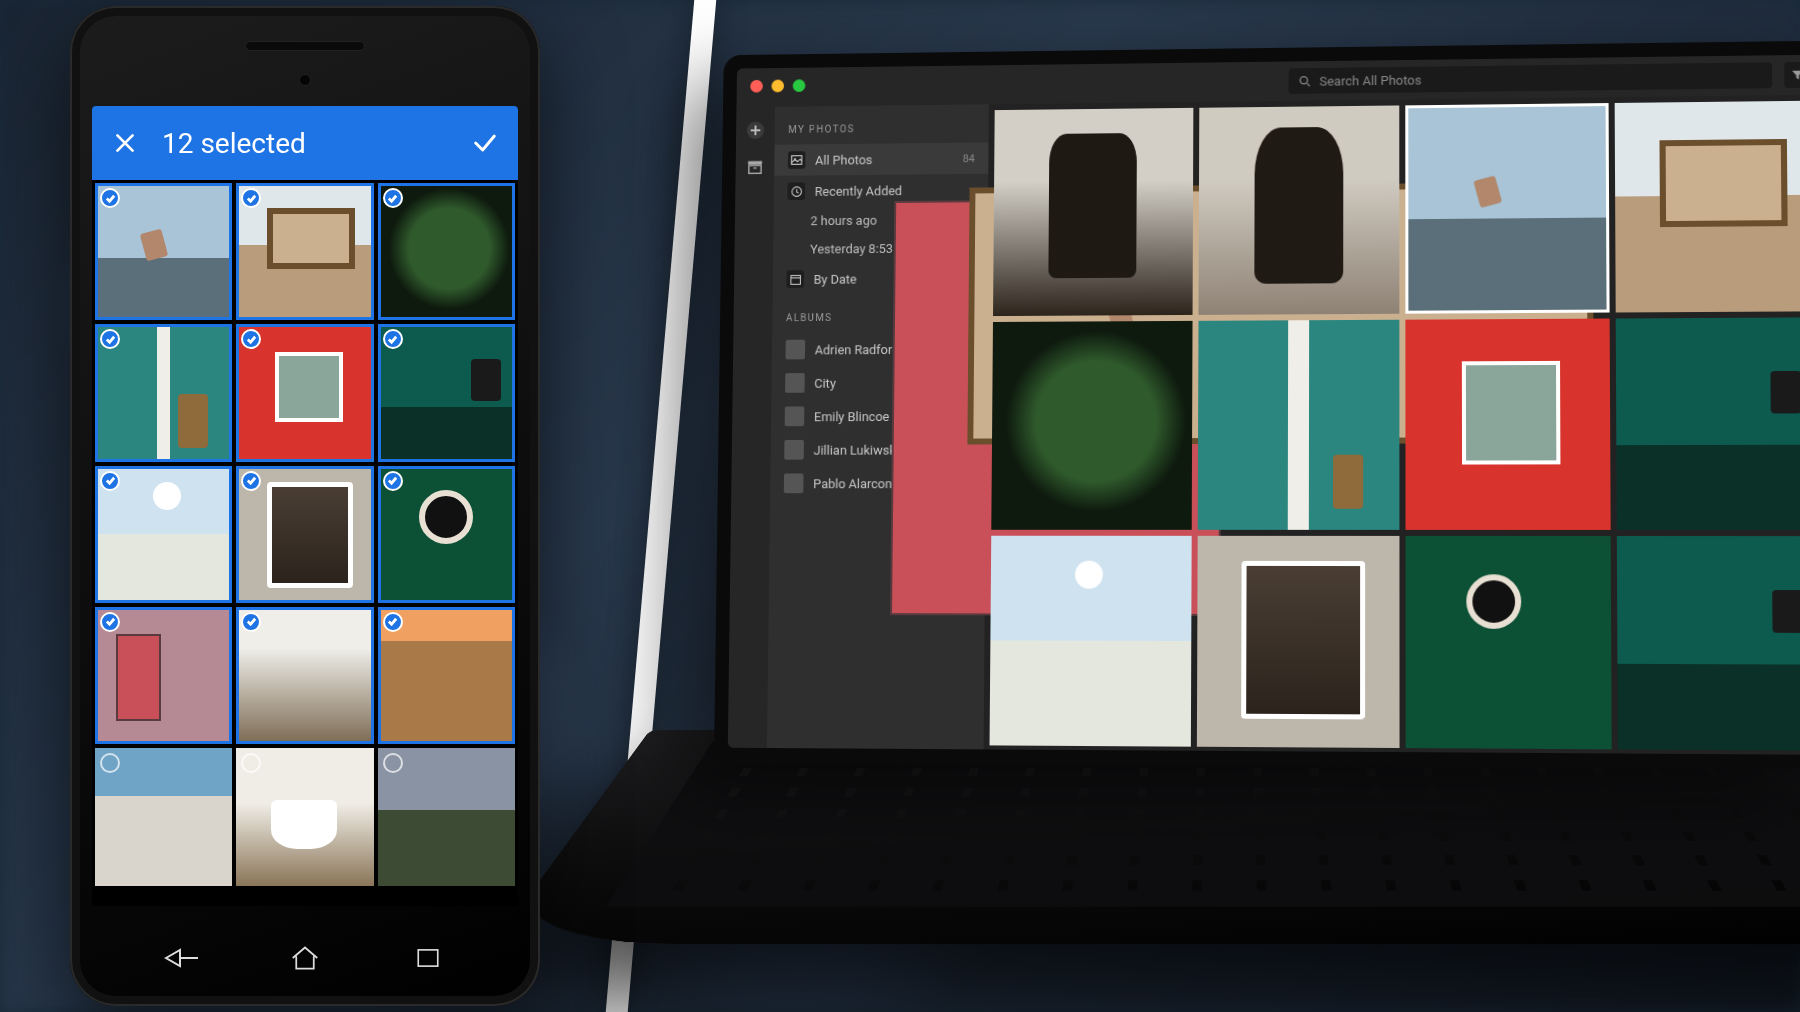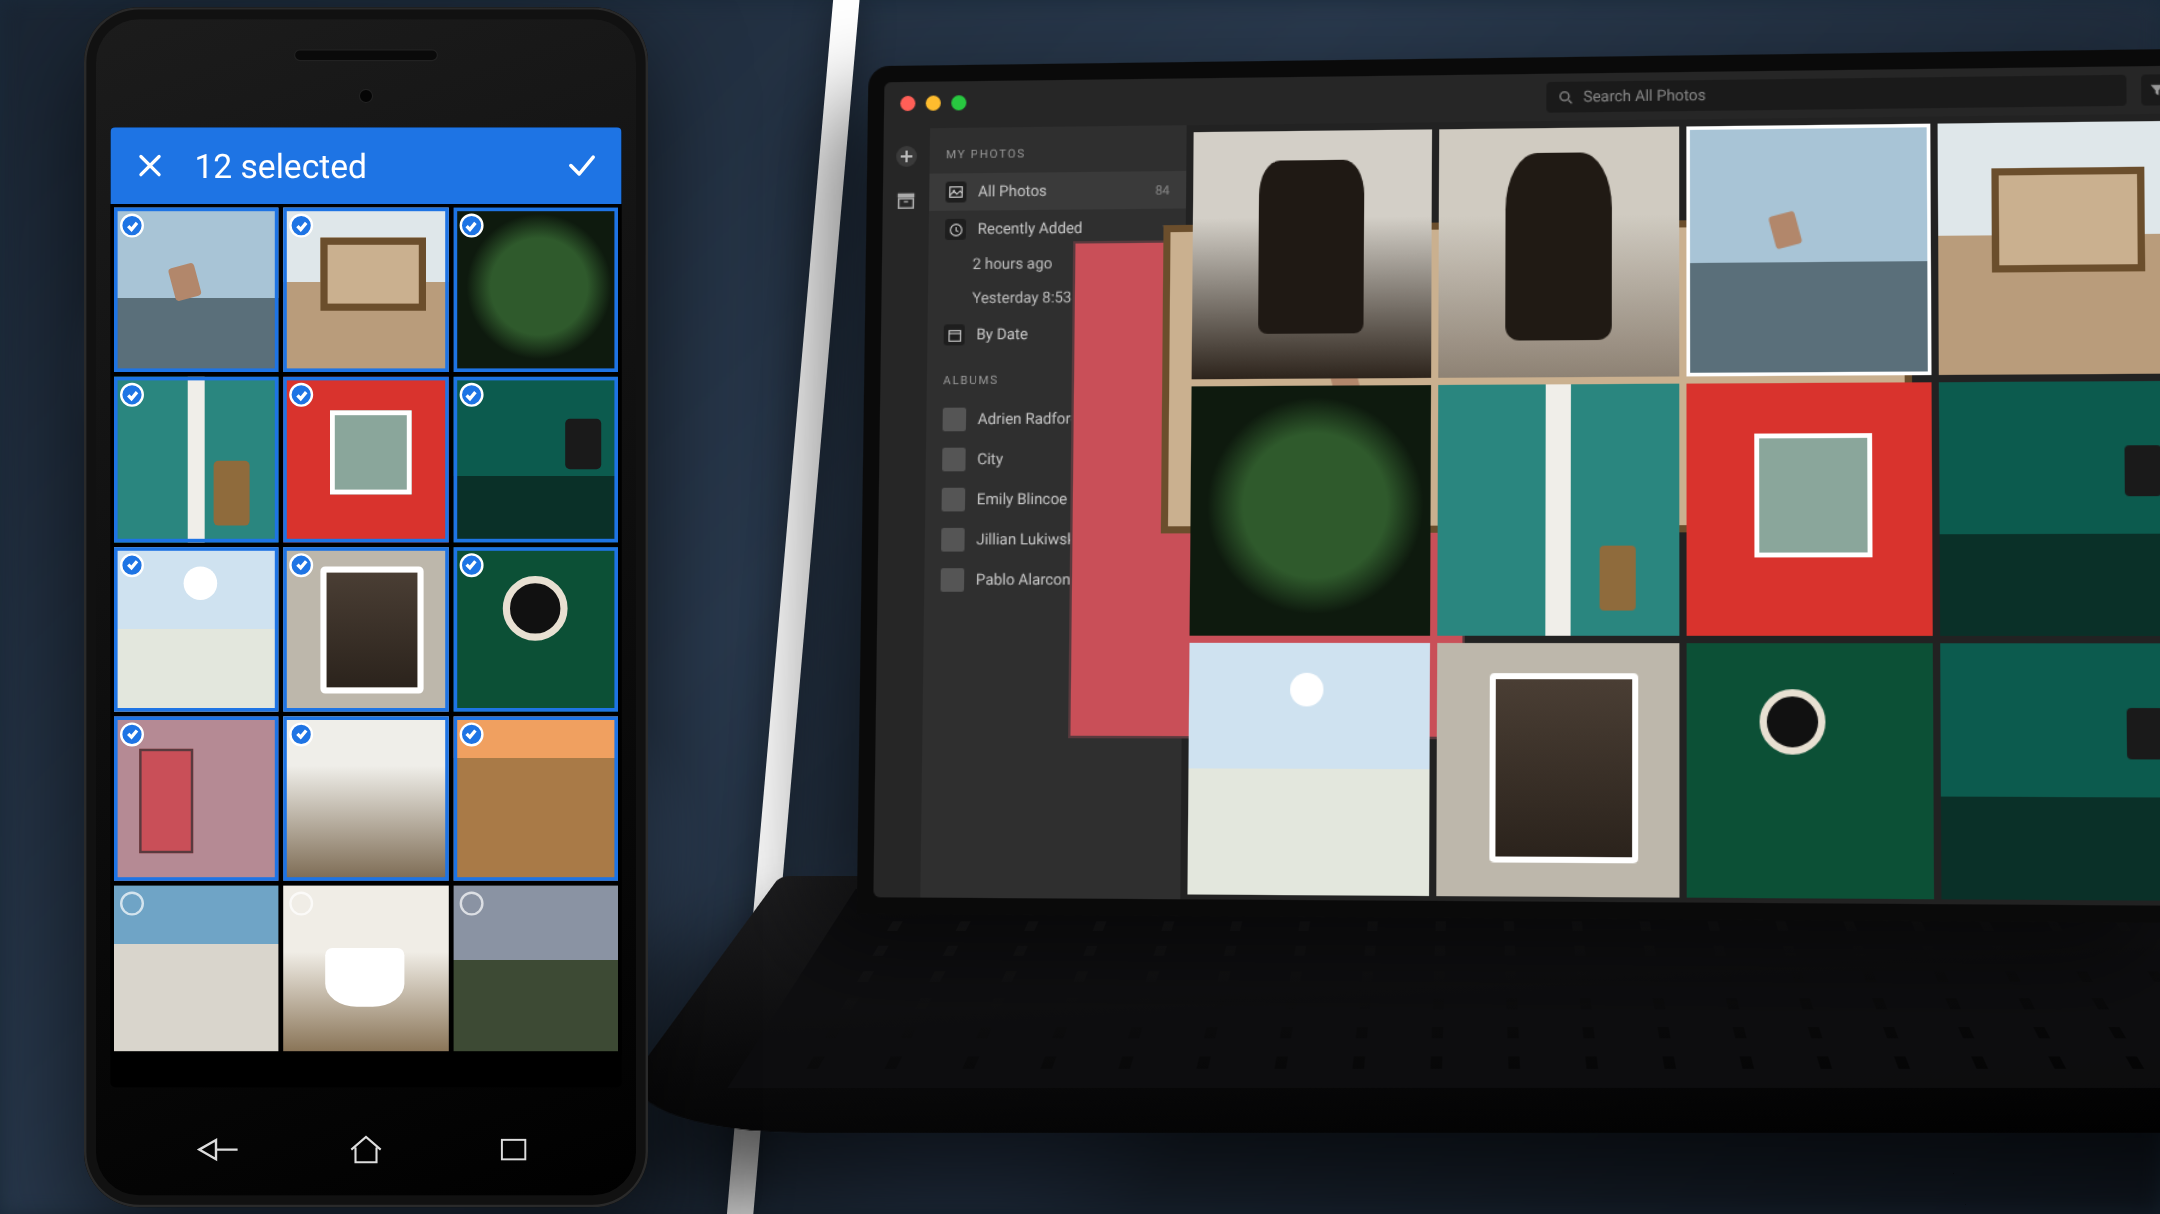--- a/index.html
+++ b/index.html
@@ -35,21 +35,21 @@
   .phone-cam { position:absolute; top:68px; left:50%; transform:translateX(-50%);
     width:12px; height:12px; background:#050505; border-radius:50%; border:1px solid #222; }
   .phone-screen {
     position:absolute; top:100px; left:22px; right:22px; bottom:100px;
     background:#000; border-radius:4px; overflow:hidden;
   }
   .phone-btns { position:absolute; bottom:28px; left:0; right:0; display:flex; justify-content:space-around; padding:0 50px; }
   .phone-btns .pbtn { width:50px; height:40px; display:flex; align-items:center; justify-content:center; color:#ddd; }
 
   
-  .ph-header { height:64px; background:#1e74e4; display:flex; align-items:center; padding:0 18px; color:#fff; }
+  .ph-header { height:74px; background:#1e74e4; display:flex; align-items:center; padding:0 18px; color:#fff; }
   .ph-header .ph-title { font-size:28px; margin-left:22px; flex:1; }
   .ph-close, .ph-confirm { width:30px; height:30px; display:flex; align-items:center; justify-content:center; }
 
   .ph-grid { display:grid; grid-template-columns:repeat(3,1fr); gap:4px; padding:3px; background:#000; }
   .ph-thumb { position:relative; aspect-ratio:1; }
   .ph-thumb.sel { outline:3px solid #1e74e4; outline-offset:-3px; }
   .ph-check { position:absolute; top:5px; left:5px; width:20px; height:20px; border-radius:50%; background:#1e74e4; border:2px solid #fff; display:flex; align-items:center; justify-content:center; }
   .ph-check.unsel { background:transparent; border:2px solid rgba(255,255,255,.7); }
   .ph-check svg { width:11px; height:11px; fill:none; stroke:#fff; stroke-width:3; }
 

